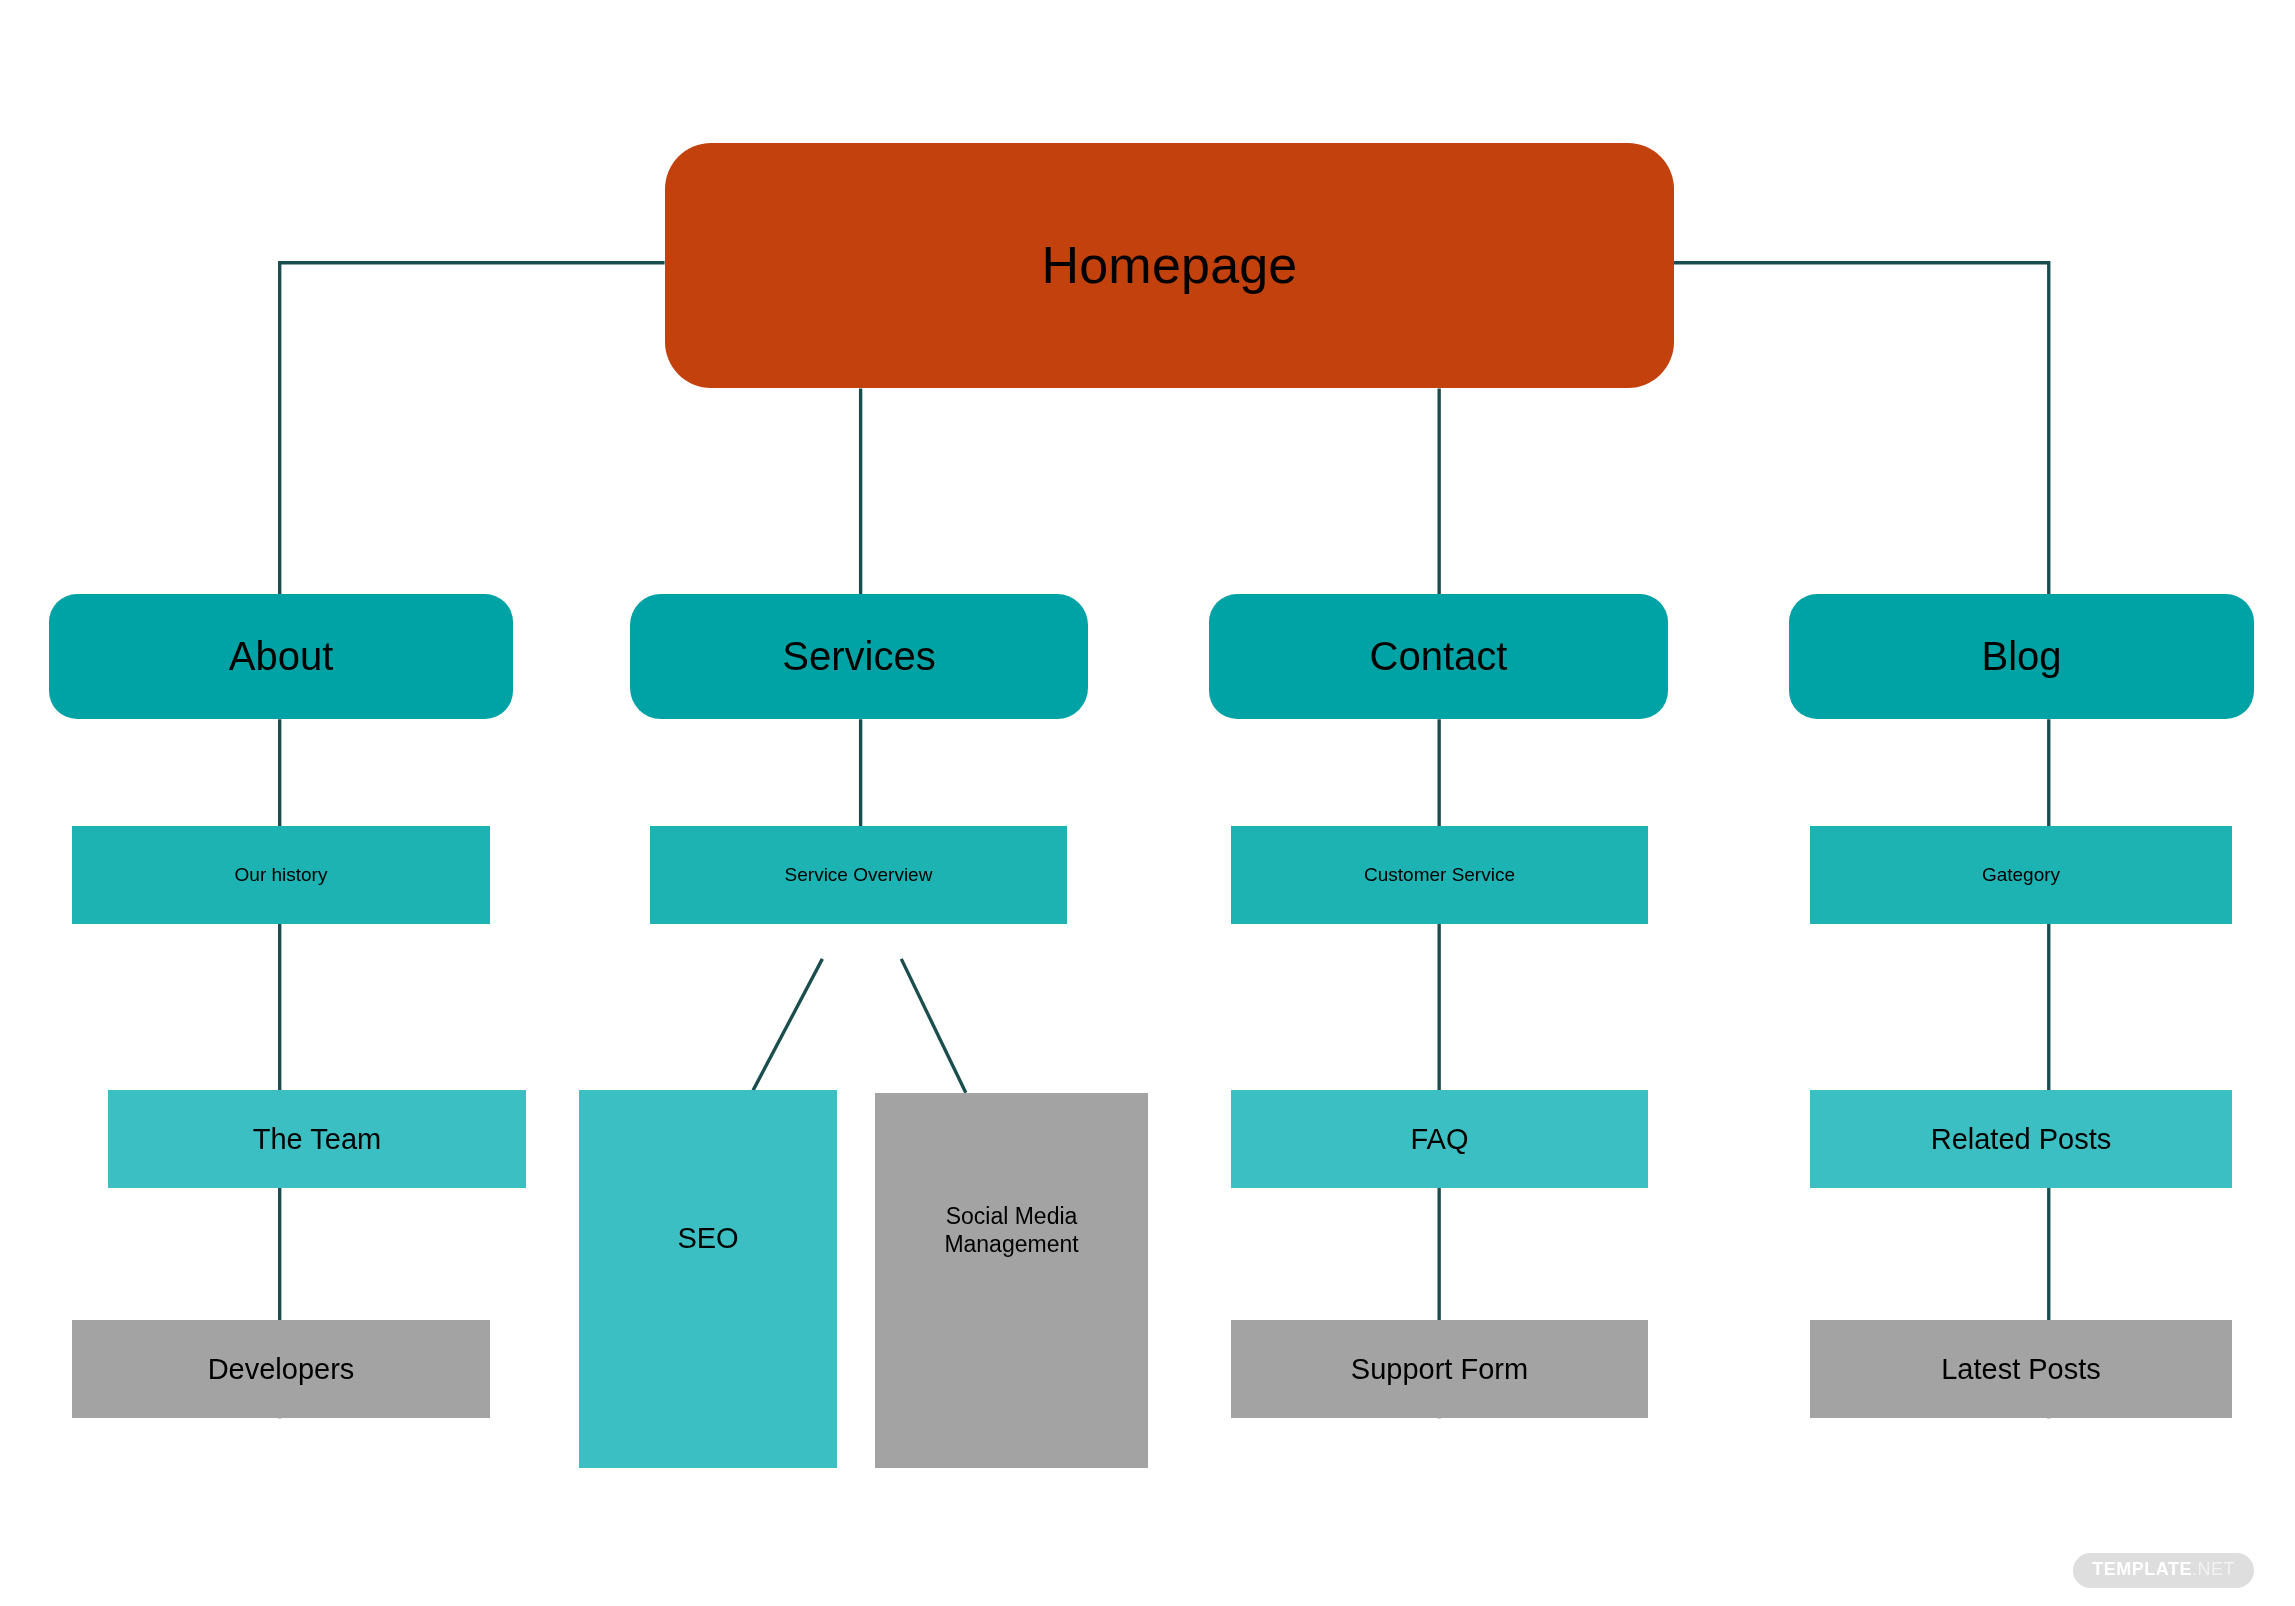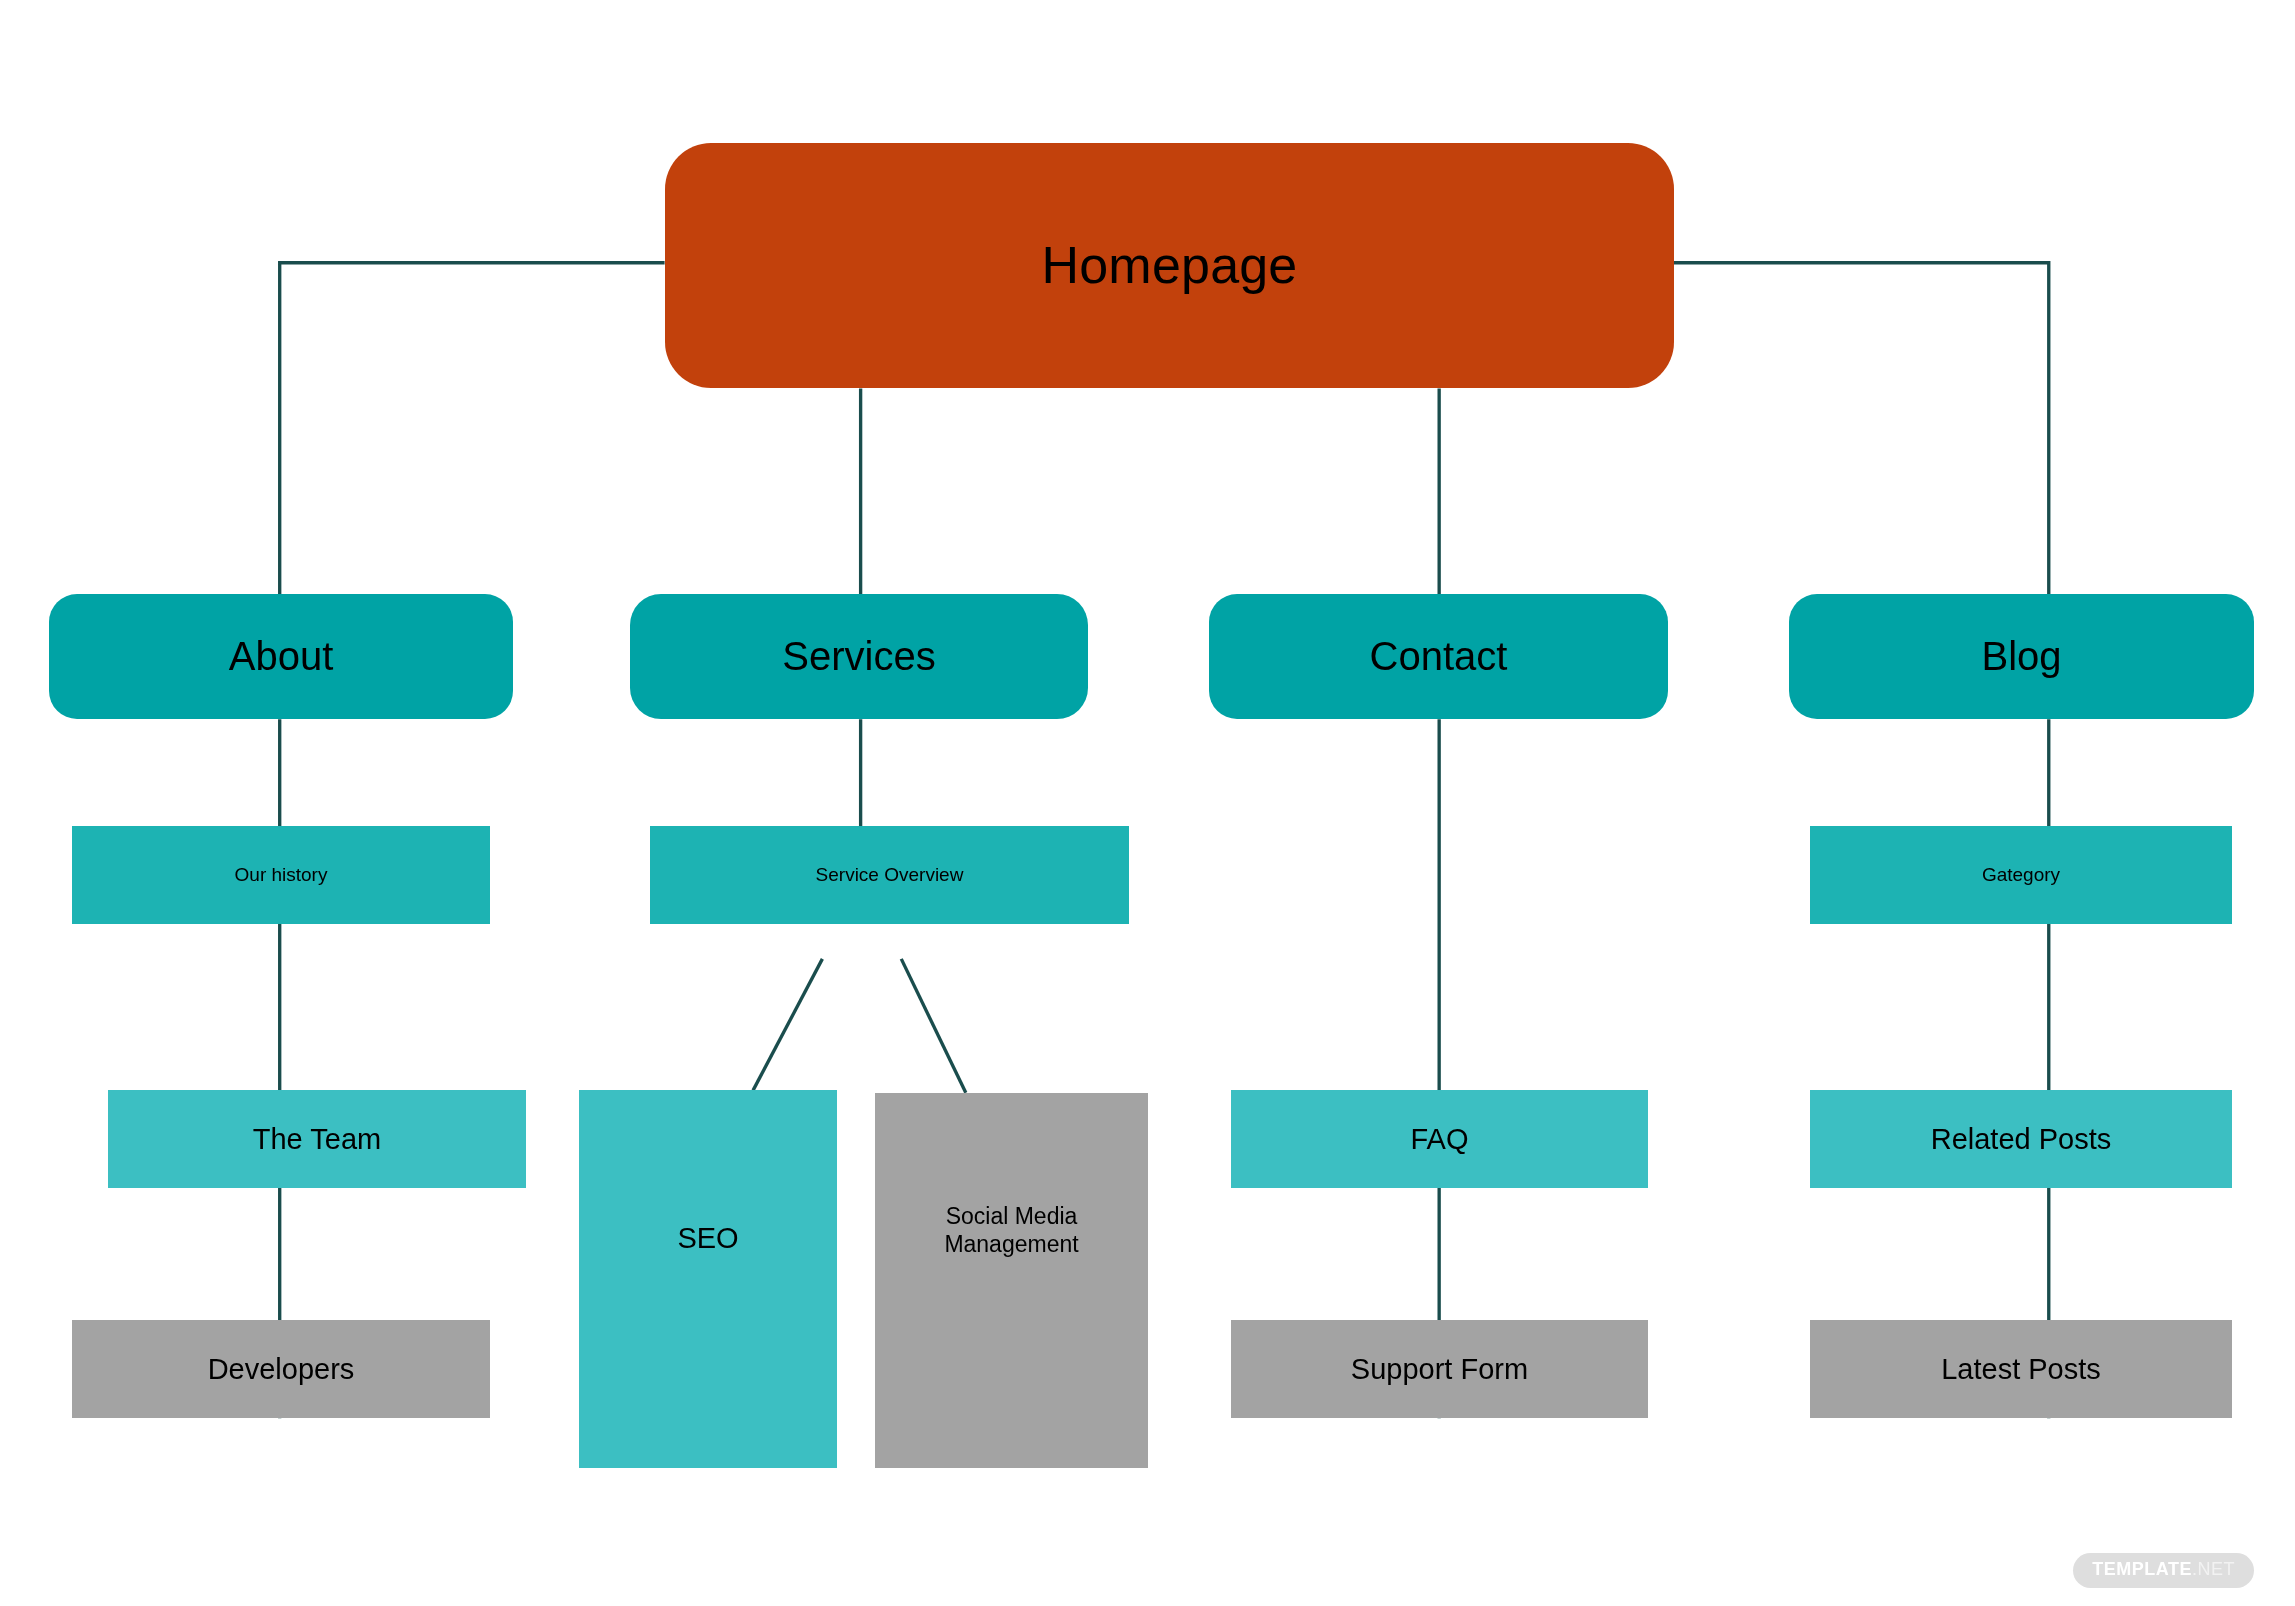--- a/index.html
+++ b/index.html
@@ -46,21 +46,21 @@
   
   .lvl1{top:594px;height:125px;font-size:40px;}
   #n-about   {left:49px;  width:464px;}
   #n-services{left:630px; width:458px;border-radius:31px;}
   #n-contact {left:1209px; width:459px;}
   #n-blog    {left:1789px; width:465px;}
 
   
   .lvl2{top:826px;height:98px;font-size:19px;}
   #n-ourhistory {left:72px;  width:418px;}
-  #n-serviceov  {left:650px; width:479px;}
+  #n-serviceov  {left:650px; width:417px;}
   #n-custserv   {left:1231px; width:417px;}
   #n-gategory   {left:1810px; width:422px;}
 
   
   .lvl3{top:1090px;height:98px;font-size:29px;}
   #n-theteam    {left:72px;  width:418px;margin-left:36px;}
   #n-faq        {left:1231px; width:417px;}
   #n-relposts   {left:1810px; width:422px;}
 
   
@@ -143,20 +143,23 @@
   </div>
 
   <div class="node t-l2 square lvl2" id="n-ourhistory">
     <span class="lbl">Our history</span>
   </div>
 
   <div class="node t-l2 square lvl2" id="n-serviceov">
     <span class="lbl">Service Overview</span>
   </div>
 
+  <div class="node t-l2 square lvl2" id="n-custserv">
+    <span class="lbl">Customer Service</span>
+  </div>
 
   <div class="node t-l2 square lvl2" id="n-gategory">
     <span class="lbl">Gategory</span>
   </div>
 
   <div class="node t-l3 square lvl3" id="n-theteam">
     <span class="lbl">The Team</span>
   </div>
 
   <div class="node t-l3 square lvl3" id="n-faq">

